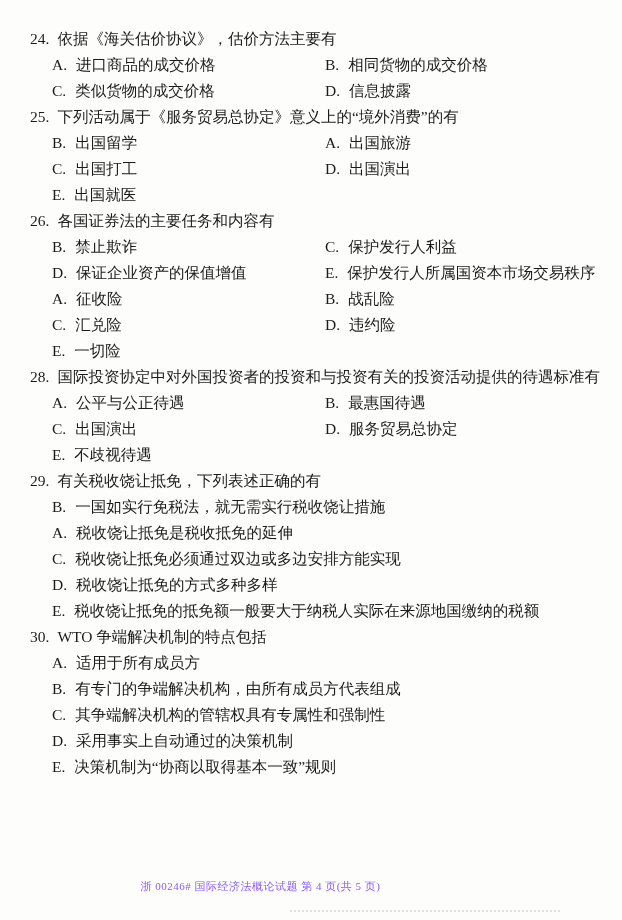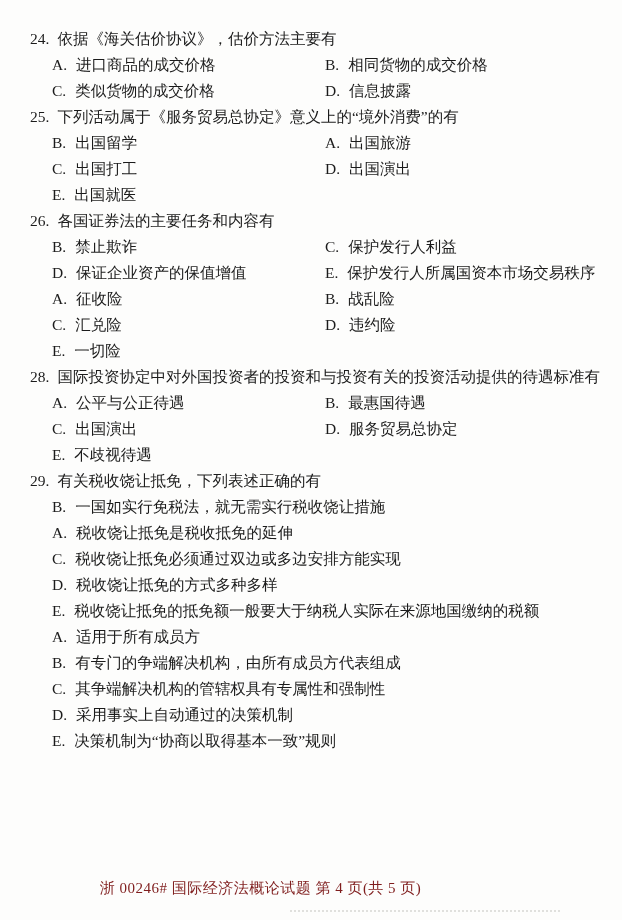--- a/index.html
+++ b/index.html
@@ -32,22 +32,22 @@
     line-height: 26px;
     white-space: nowrap;
   }
   .opt-label { margin-right: 9px; }
   .footer {
     position: absolute;
     left: 0;
     right: 0;
     top: 879px;
     text-align: center;
-    font-size: 15px;
-    color: #7f1d1d;
+    font-size: 11px;
+    color: #8b5cf6;
     letter-spacing: 0.5px;
   }
   .scan-artifact {
     position: absolute;
     left: 290px;
     top: 910px;
     width: 270px;
     border-bottom: 2px dotted #d9d9d6;
     opacity: 0.8;
   }
@@ -138,20 +138,21 @@
 
   <div class="opt"><span class="opt-label">C.</span><span class="opt-text">税收饶让抵免必须通过双边或多边安排方能实现</span></div>
 
   <div class="opt"><span class="opt-label">D.</span><span class="opt-text">税收饶让抵免的方式多种多样</span></div>
 
   <div class="opt"><span class="opt-label">E.</span><span class="opt-text">税收饶让抵免的抵免额一般要大于纳税人实际在来源地国缴纳的税额</span></div>
 </div>
   </div>
 
   <div class="question">
+    <div class="stem-line"><span class="q-num">30.</span><span class="q-stem">WTO 争端解决机制的特点包括</span></div>
     <div class="opts">
   <div class="opt"><span class="opt-label">A.</span><span class="opt-text">适用于所有成员方</span></div>
 
   <div class="opt"><span class="opt-label">B.</span><span class="opt-text">有专门的争端解决机构，由所有成员方代表组成</span></div>
 
   <div class="opt"><span class="opt-label">C.</span><span class="opt-text">其争端解决机构的管辖权具有专属性和强制性</span></div>
 
   <div class="opt"><span class="opt-label">D.</span><span class="opt-text">采用事实上自动通过的决策机制</span></div>
 
   <div class="opt"><span class="opt-label">E.</span><span class="opt-text">决策机制为“协商以取得基本一致”规则</span></div>

